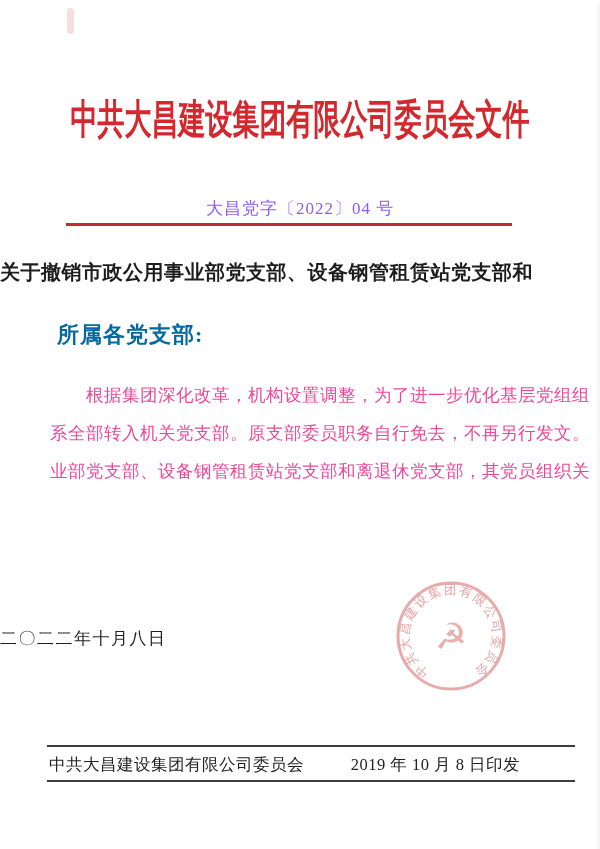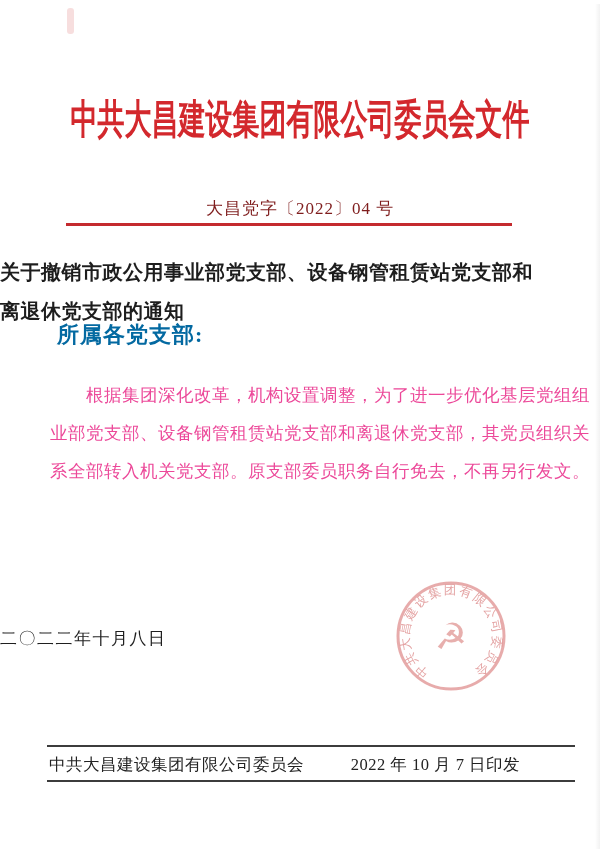--- a/index.html
+++ b/index.html
@@ -17,21 +17,21 @@
     position:absolute; left:67px; top:4px; width:7px; height:26px;
     background:rgba(233,168,168,0.38); border-radius:3px;
   }
   .org-title {
     position:absolute; top:88px; left:0; right:0; text-align:center;
     color:#d3282d; font-weight:bold; font-size:27px; letter-spacing:0px;
     transform:scaleY(1.5); transform-origin:center top; white-space:nowrap;
   }
   .doc-number {
     position:absolute; top:193px; left:0; right:0; text-align:center;
-    font-size:17px; color:#7f1d1d; letter-spacing:1px;
+    font-size:17px; color:#8b5cf6; letter-spacing:1px;
   }
   .red-line {
     position:absolute; top:219px; left:66px; width:446px; height:3px;
     background:#c42a2e;
   }
   .doc-title {
     position:absolute; top:249px; left:0; right:0; text-align:left;
     font-weight:bold; color:#1d1d1d; font-size:20px; line-height:39px;
     letter-spacing:0.5px;
   }
@@ -70,45 +70,44 @@
   <div class="artifact-mark"></div>
 
   <div class="org-title">中共大昌建设集团有限公司委员会文件</div>
 
   <div class="doc-number">大昌党字〔2022〕04 号</div>
 
   <div class="red-line"></div>
 
   <div class="doc-title">
     <div>关于撤销市政公用事业部党支部、设备钢管租赁站党支部和</div>
-    <div>离退休党支部的通知</div>
   </div>
 
   <div class="salutation">所属各党支部:</div>
 
   <div class="body-text">
     <div class="body-line indent">根据集团深化改革，机构设置调整，为了进一步优化基层党组组</div>
+    <div class="body-line">系全部转入机关党支部。原支部委员职务自行免去，不再另行发文。</div>
     <div class="body-line">业部党支部、设备钢管租赁站党支部和离退休党支部，其党员组织关</div>
-    <div class="body-line">系全部转入机关党支部。原支部委员职务自行免去，不再另行发文。</div>
   </div>
 
   <svg class="seal" viewBox="0 0 114 114" xmlns="http://www.w3.org/2000/svg">
     <defs>
       <path id="seal-ring-path" d="M57,99 A42,42 0 0,1 15,57 A42,42 0 0,1 57,15 A42,42 0 0,1 99,57 A42,42 0 0,1 57,99" fill="none"></path>
     </defs>
     <circle cx="57" cy="57" r="53" fill="none" stroke="#df8f8e" stroke-width="3" opacity="0.85"></circle>
     <text font-size="12.5" fill="#dd8a8a" letter-spacing="2" opacity="0.9" font-family="Liberation Serif, DejaVu Serif, serif">
       <textPath href="#seal-ring-path" startOffset="50%" text-anchor="middle">中共大昌建设集团有限公司委员会</textPath>
     </text>
     <text x="57" y="70" font-size="36" text-anchor="middle" fill="#e09492" opacity="0.85" font-family="DejaVu Sans, sans-serif">☭</text>
   </svg>
 
   <div class="sign-date">二〇二二年十月八日</div>
 
   <div class="footer-line top-rule"></div>
   <div class="footer-row">
     <span>中共大昌建设集团有限公司委员会</span>
-    <span>2022 年 10 月 7 日印发</span>
+    <span>2019 年 10 月 8 日印发</span>
   </div>
   <div class="footer-line bottom-rule"></div>
 
   <div class="scan-edge"></div>
 </div>
 
 </body></html>

